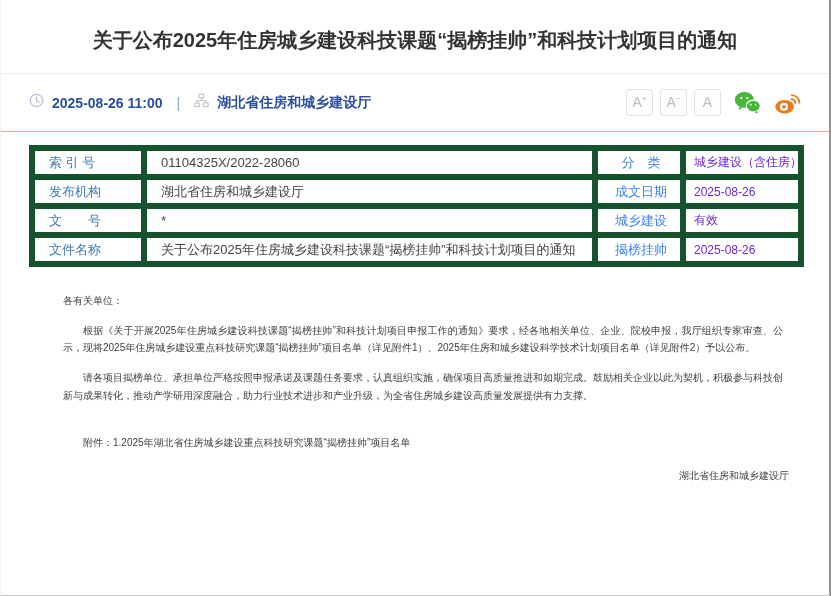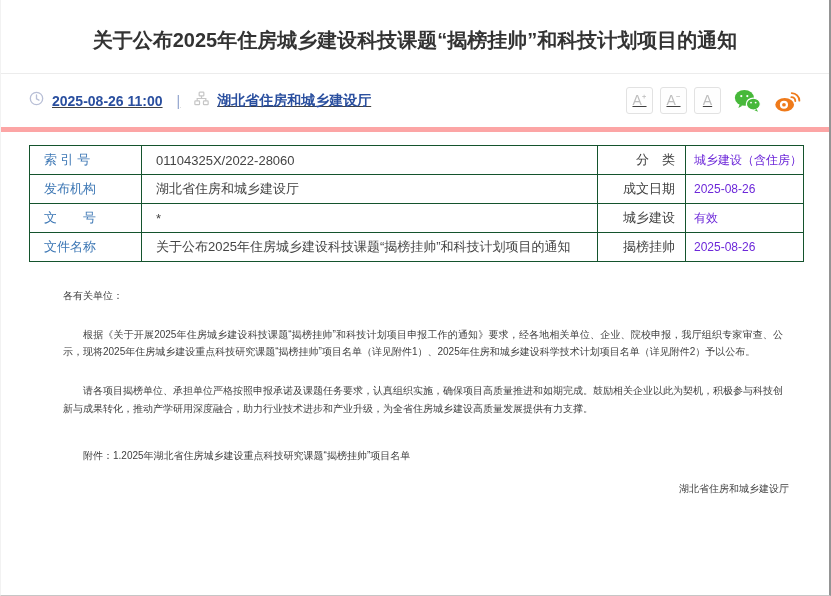--- a/index.html
+++ b/index.html
@@ -13,47 +13,47 @@
     width: 831px; height: 596px; background: #fff;
     border-right: 2px solid #949494;
     border-bottom: 1px solid #c6c6c6;
     border-left: 1px solid #f2f2f2;
     overflow: hidden;
   }
   
   .title-wrap { padding: 27px 40px 20px; text-align: center; border-bottom: 1px solid #ececec; }
   .doc-title { font-size: 20px; font-weight: bold; color: #333; line-height: 1.3; }
   
-  .meta-bar { height: 58px; border-bottom: 5px solid #fca5a5; display: flex; align-items: center; padding: 0 28px; text-decoration: underline; }
+  .meta-bar { height: 58px; border-bottom: 1px solid #fca5a5; display: flex; align-items: center; padding: 0 28px; }
   .meta-left { display: flex; align-items: center; gap: 8px; }
   .meta-datetime { color: #2a4f9f; font-size: 14px; font-weight: bold; }
   .meta-sep { color: #8fa2cc; font-size: 14px; margin: 0 6px; }
   .meta-source { color: #2a4f9f; font-size: 14px; font-weight: bold; }
   .icon-svg { display: inline-block; vertical-align: middle; }
   .meta-right { margin-left: auto; display: flex; align-items: center; gap: 7px; }
   .font-btn {
     width: 27px; height: 27px; border: 1px solid #e2e2e2; border-radius: 3px;
     background: #fefefe; color: #bdbdbd; font-size: 14px; line-height: 25px;
     text-align: center; cursor: pointer; font-family: "Liberation Sans", sans-serif;
   }
   .share-icon { margin-left: 6px; cursor: pointer; display: flex; align-items: center; }
   
   .info-table {
     width: 775px; margin: 13px 28px 0; border-collapse: collapse; table-layout: fixed;
     font-size: 13px;
   }
-  .info-table td { border: 1px solid #14532d; height: 29px; padding: 2px 10px 2px 14px; white-space: nowrap; overflow: hidden; }
+  .info-table td { border: 6px solid #14532d; height: 29px; padding: 2px 10px 2px 14px; white-space: nowrap; overflow: hidden; }
   .info-table td.lbl { color: #3e78b5; width: 112px; }
-  .info-table td.lbl2 { color: #404040; width: 88px; text-align: right; }
+  .info-table td.lbl2 { color: #3b82f6; width: 88px; text-align: center; }
   .info-table td.val { color: #444; }
   .info-table td.val2 { color: #6d28d9; width: 118px; font-size: 12px; padding-left: 8px; }
   
   .doc-body { padding: 26px 40px 0 62px; font-size: 10px; color: #3f3f3f; }
   .salutation { line-height: 1.6; }
-  .para { margin-top: 22px; line-height: 1.72; text-indent: 2em; text-align: justify; padding-right: 6px; }
+  .para { margin-top: 13px; line-height: 1.72; text-indent: 2em; text-align: justify; padding-right: 6px; }
   .attach-line1 { margin-top: 30px; line-height: 1.7; padding-left: 2em; }
   .attach-line2 { margin-top: 13px; line-height: 1.7; padding-left: 5em; }
   .sig-name { margin-top: 17px; text-align: right; line-height: 1.6; color: #3f3f3f; }
 </style>
 </head>
 <body>
 
 <div class="page">
 
   <div class="title-wrap">

